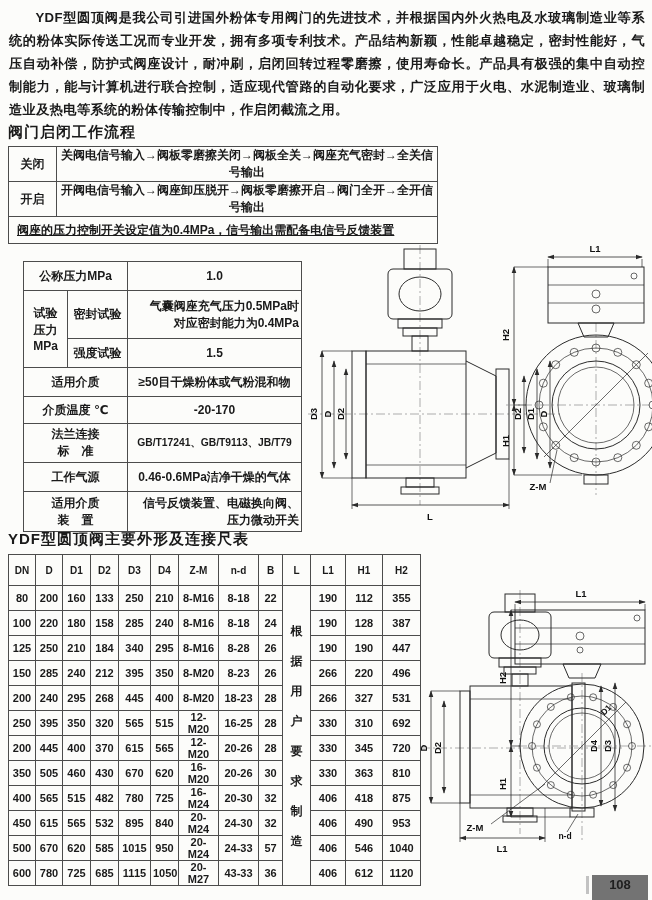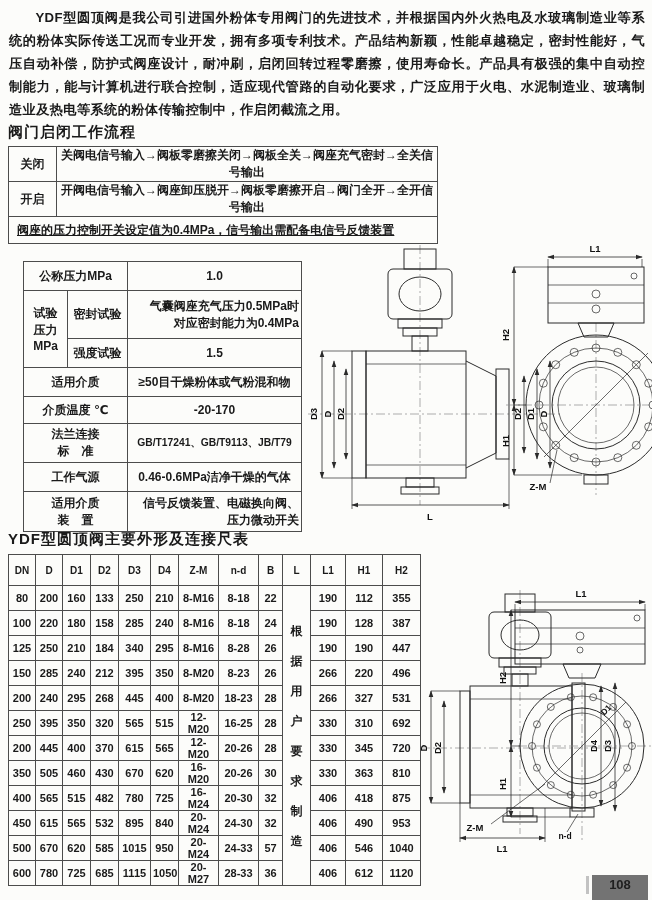--- a/index.html
+++ b/index.html
@@ -410,21 +410,21 @@
           <td>1040</td>
         </tr>
         <tr>
           <td>600</td>
           <td>780</td>
           <td>725</td>
           <td>685</td>
           <td>1115</td>
           <td>1050</td>
           <td>20-M27</td>
-          <td>28-33</td>
+          <td>43-33</td>
           <td>36</td>
           <td>406</td>
           <td>612</td>
           <td>1120</td>
         </tr>
       </tbody>
   </table>
 
   <svg class="diag" style="left:415px;top:588px;" width="237" height="300" viewBox="0 0 237 300">
     <defs>

